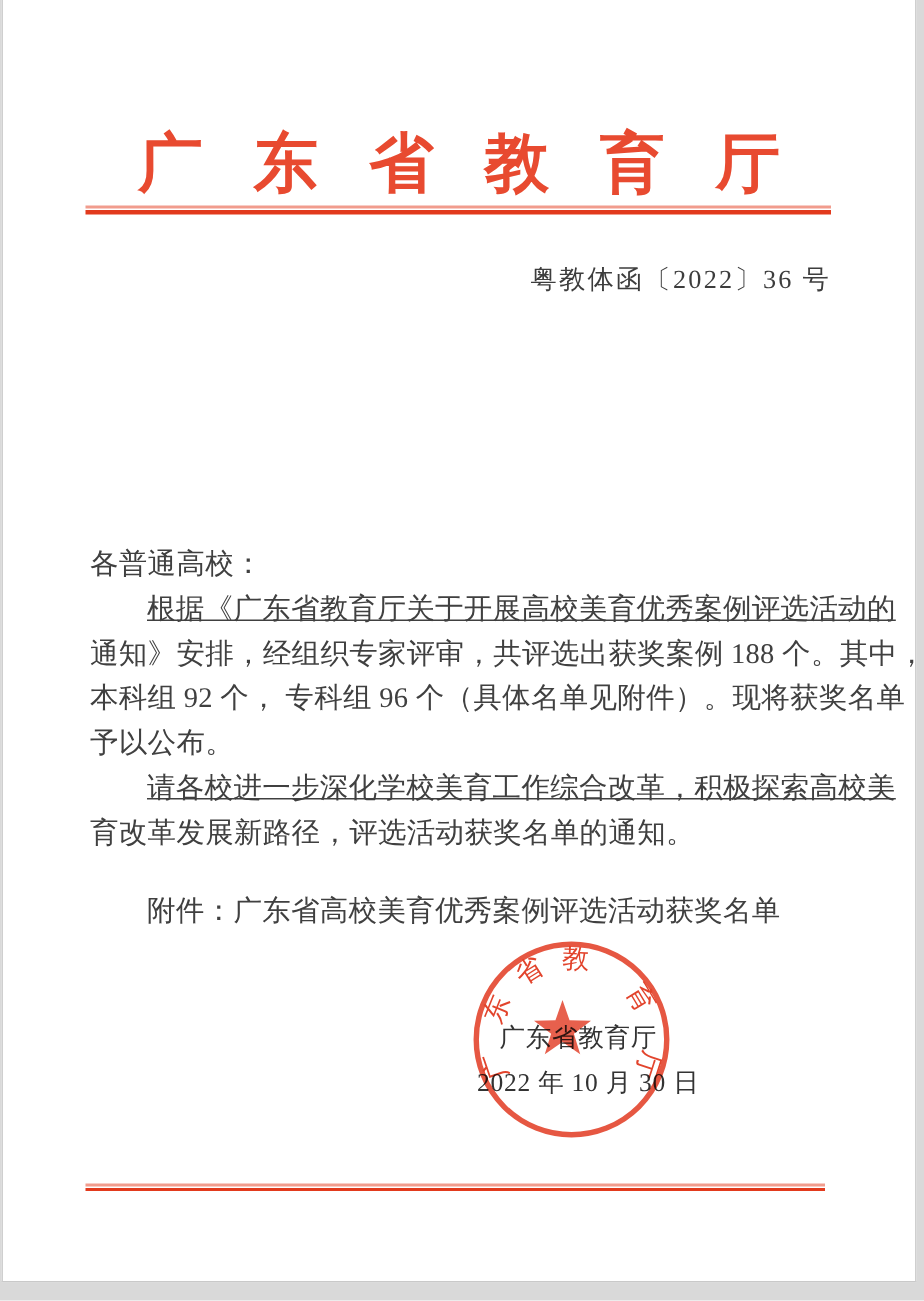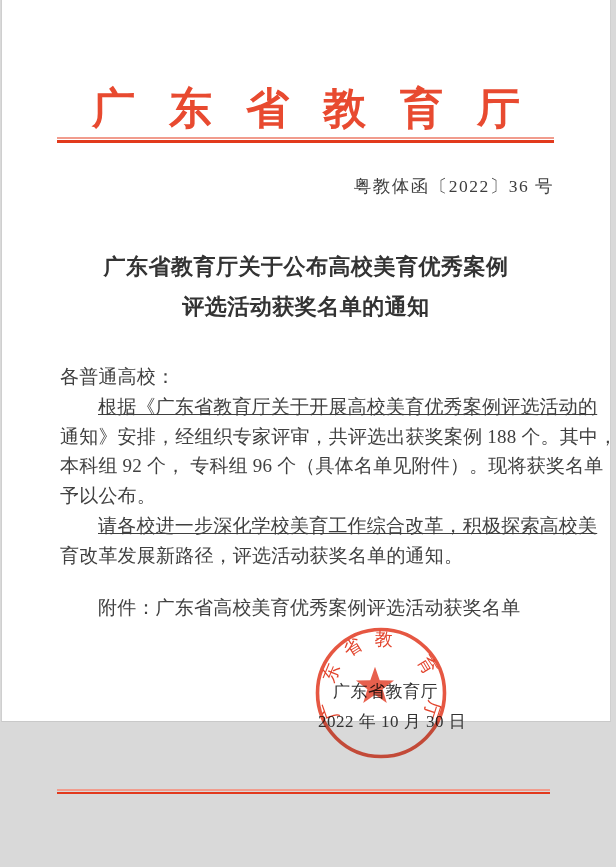--- a/index.html
+++ b/index.html
@@ -5,21 +5,21 @@
   html,body{margin:0;padding:0;}
   body{
     width:616px;height:867px;
     background:#d9d9d9;
     position:relative;
     font-family:"Liberation Serif", serif;
     overflow:hidden;
   }
   .page{
     position:absolute;left:1px;top:0;
-    width:610px;height:722px;
+    width:610px;height:855px;
     box-sizing:border-box;
     background:#ffffff;
     border-left:1px solid #cfcfcf;
     border-right:1px solid #cfcfcf;
     border-bottom:1px solid #c9c9c9;
   }
   
   .agency-head{
     position:absolute;top:80px;left:0;right:0;
     text-align:center;
@@ -88,24 +88,20 @@
   <div class="agency-head">广东省教育厅</div>
 
   <div class="rule rule-top">
     <div class="thin"></div>
     <div class="gap"></div>
     <div class="thick"></div>
   </div>
 
   <div class="doc-number">粤教体函〔2022〕36 号</div>
 
-  <div class="notice-title">
-    <div>广东省教育厅关于公布高校美育优秀案例</div>
-    <div>评选活动获奖名单的通知</div>
-  </div>
 
   <div class="body-block">
     <div class="body-line">各普通高校：</div>
     <div class="body-line indent">根据《广东省教育厅关于开展高校美育优秀案例评选活动的</div>
     <div class="body-line">通知》安排，经组织专家评审，共评选出获奖案例 188 个。其中，</div>
     <div class="body-line">本科组 92 个， 专科组 96 个（具体名单见附件）。现将获奖名单</div>
     <div class="body-line">予以公布。</div>
     <div class="body-line indent">请各校进一步深化学校美育工作综合改革，积极探索高校美</div>
     <div class="body-line">育改革发展新路径，评选活动获奖名单的通知。</div>
     <div class="attachment-line">附件：广东省高校美育优秀案例评选活动获奖名单</div>

